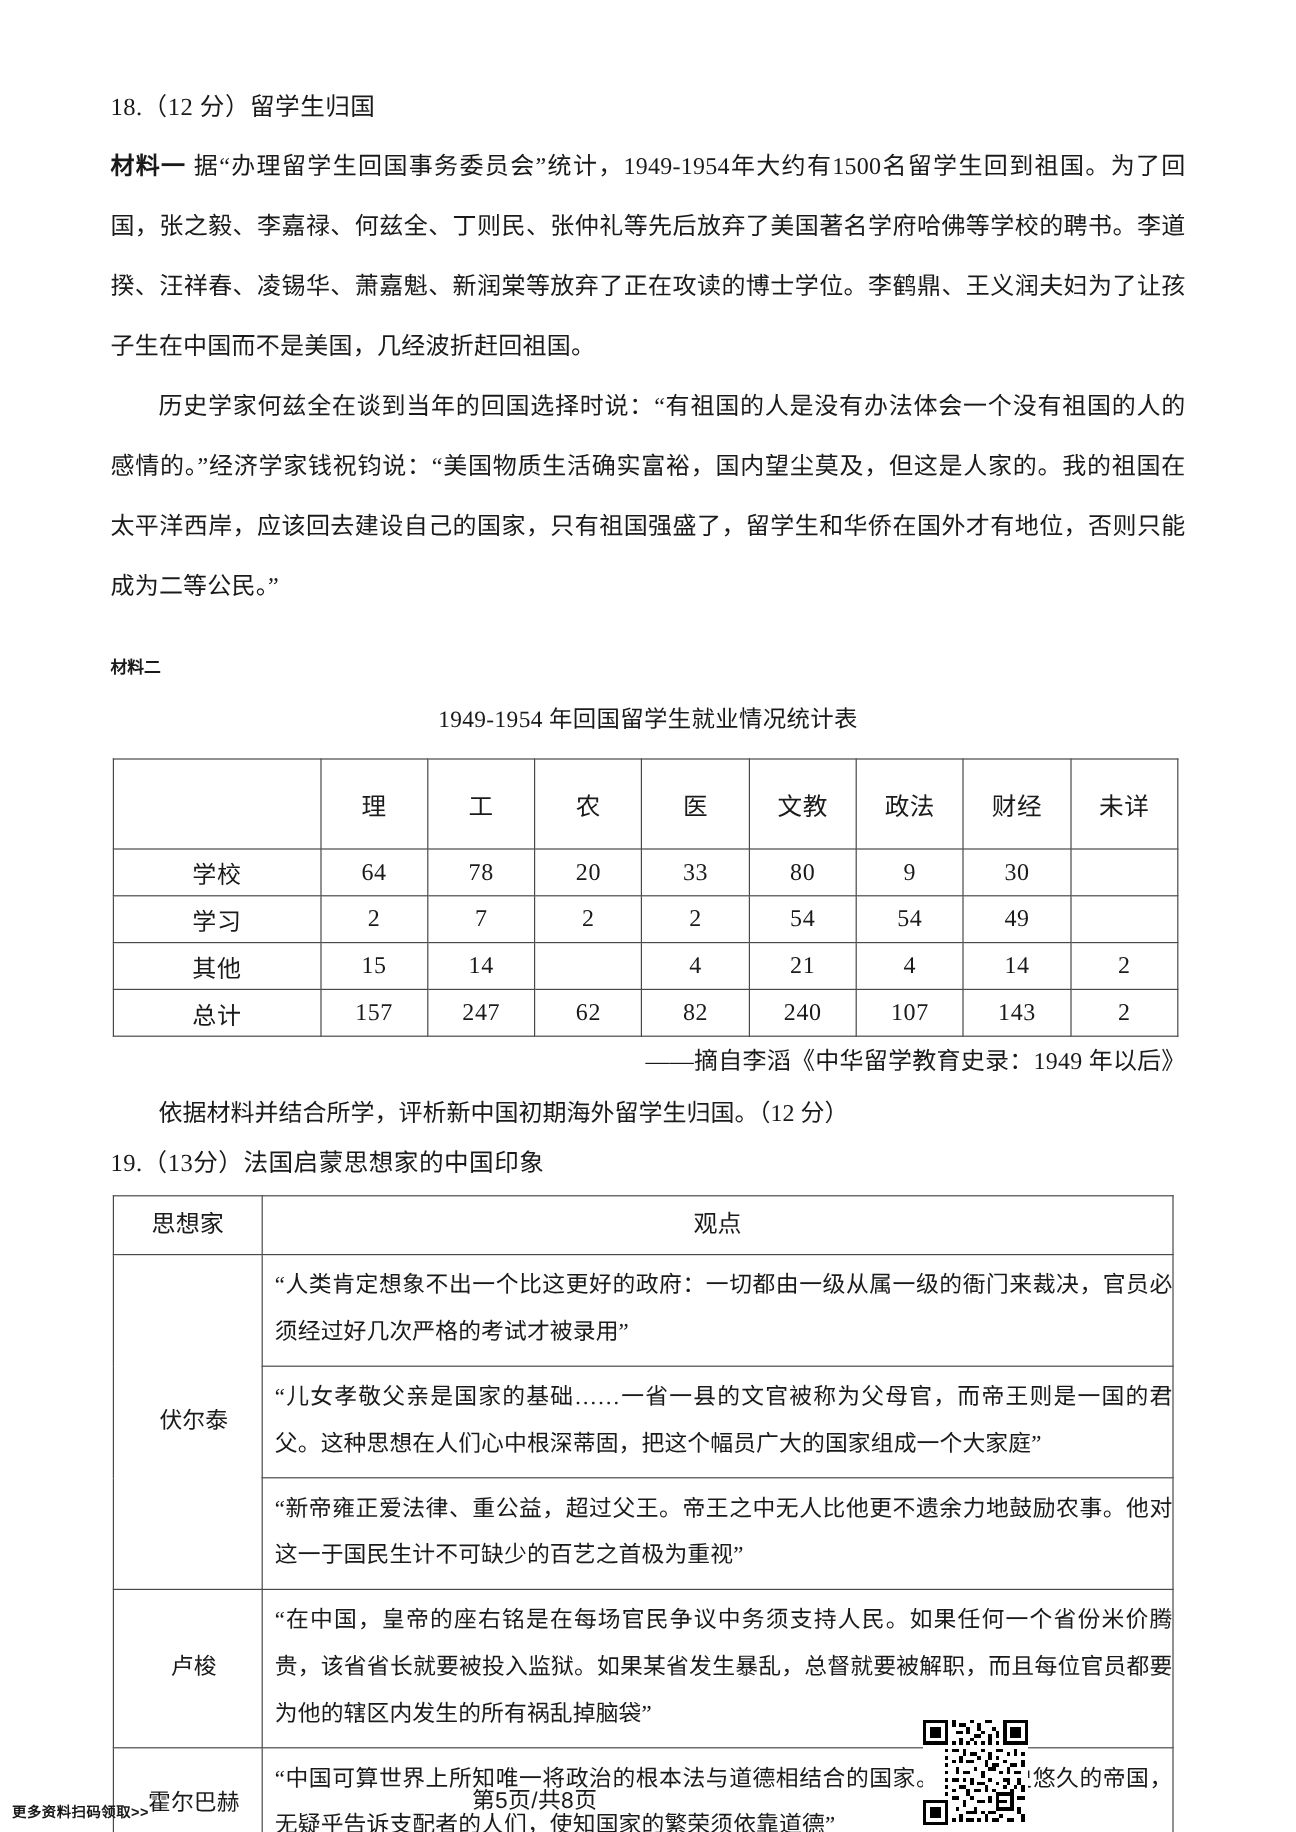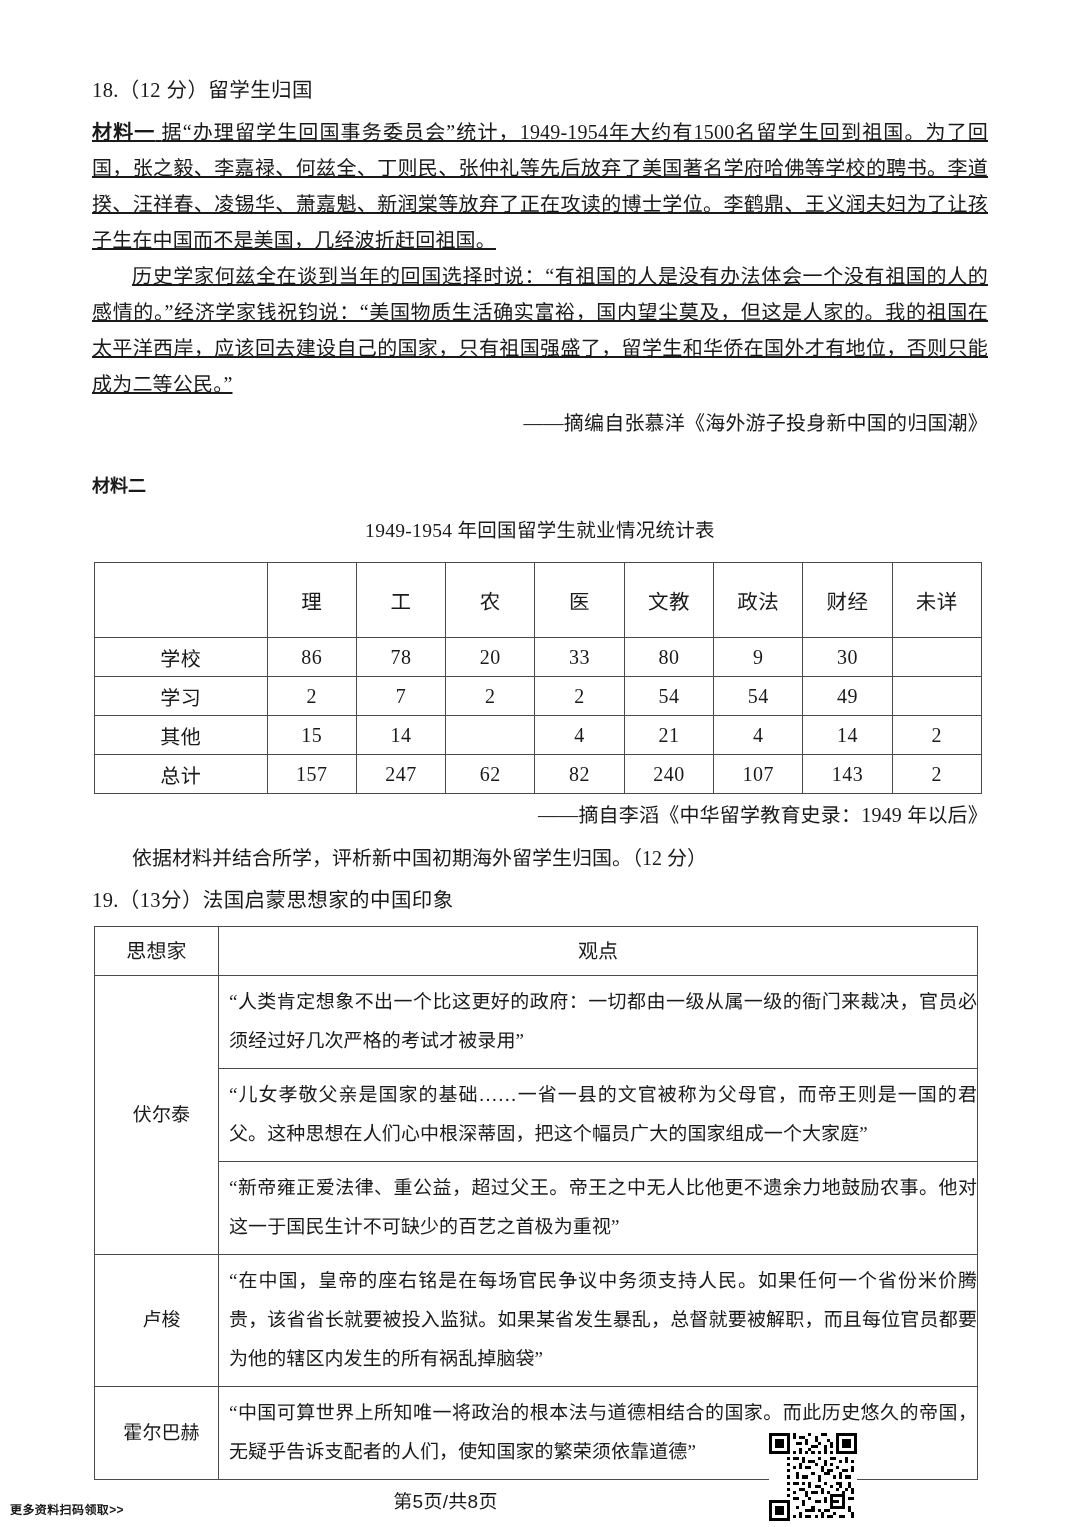--- a/index.html
+++ b/index.html
@@ -32,42 +32,41 @@
   
   .q-head {
     font-size: 20.5px;
     line-height: 40px;
     letter-spacing: 0.4px;
     margin: 0 0 4px 0;
     font-family: "Liberation Serif", "DejaVu Serif", serif;
   }
   .para {
     font-size: 20px;
-    line-height: 36px;
+    line-height: 50px;
     text-align: justify;
     text-justify: inter-character;
     margin: 0;
     letter-spacing: 0.2px;
-    text-decoration: underline;
   }
   .para.indent { text-indent: 40px; }
   .label-bold {
     font-weight: bold;
     font-family: "Liberation Sans", "DejaVu Sans", sans-serif;
     font-size: 20px;
   }
   .src-line {
     font-size: 20px;
     line-height: 42px;
     text-align: right;
     margin: 0;
     letter-spacing: 0.2px;
   }
   .mat-two {
-    font-size: 18px;
+    font-size: 14px;
     font-weight: bold;
     font-family: "Liberation Sans", "DejaVu Sans", sans-serif;
     line-height: 40px;
     margin: 14px 0 6px 0;
   }
   .table-caption {
     font-size: 19.5px;
     text-align: center;
     line-height: 38px;
     margin: 0 0 12px 0;
@@ -172,21 +171,20 @@
 <div class="page">
 
   <div class="content">
 
     <p class="q-head">18.（12 分）留学生归国</p>
 
     <p class="para"><span class="label-bold">材料一</span> <span>据“办理留学生回国事务委员会”统计，1949-1954年大约有1500名留学生回到祖国。为了回国，张之毅、李嘉禄、何兹全、丁则民、张仲礼等先后放弃了美国著名学府哈佛等学校的聘书。李道揆、汪祥春、凌锡华、萧嘉魁、新润棠等放弃了正在攻读的博士学位。李鹤鼎、王义润夫妇为了让孩子生在中国而不是美国，几经波折赶回祖国。</span></p>
 
     <p class="para indent">历史学家何兹全在谈到当年的回国选择时说：“有祖国的人是没有办法体会一个没有祖国的人的感情的。”经济学家钱祝钧说：“美国物质生活确实富裕，国内望尘莫及，但这是人家的。我的祖国在太平洋西岸，应该回去建设自己的国家，只有祖国强盛了，留学生和华侨在国外才有地位，否则只能成为二等公民。”</p>
 
-    <p class="src-line">——摘编自张慕洋《海外游子投身新中国的归国潮》</p>
 
     <div class="spacer-8"></div>
 
     <p class="mat-two">材料二</p>
 
     <p class="table-caption">1949-1954 年回国留学生就业情况统计表</p>
 
     <table class="stats">
       <colgroup>
         <col class="c0">
@@ -208,21 +206,21 @@
           <th>医</th>
           <th>文教</th>
           <th>政法</th>
           <th>财经</th>
           <th>未详</th>
         </tr>
       </thead>
       <tbody>
         <tr>
           <td>学校</td>
-          <td>86</td>
+          <td>64</td>
           <td>78</td>
           <td>20</td>
           <td>33</td>
           <td>80</td>
           <td>9</td>
           <td>30</td>
           <td></td>
         </tr>
         <tr>
           <td>学习</td>

